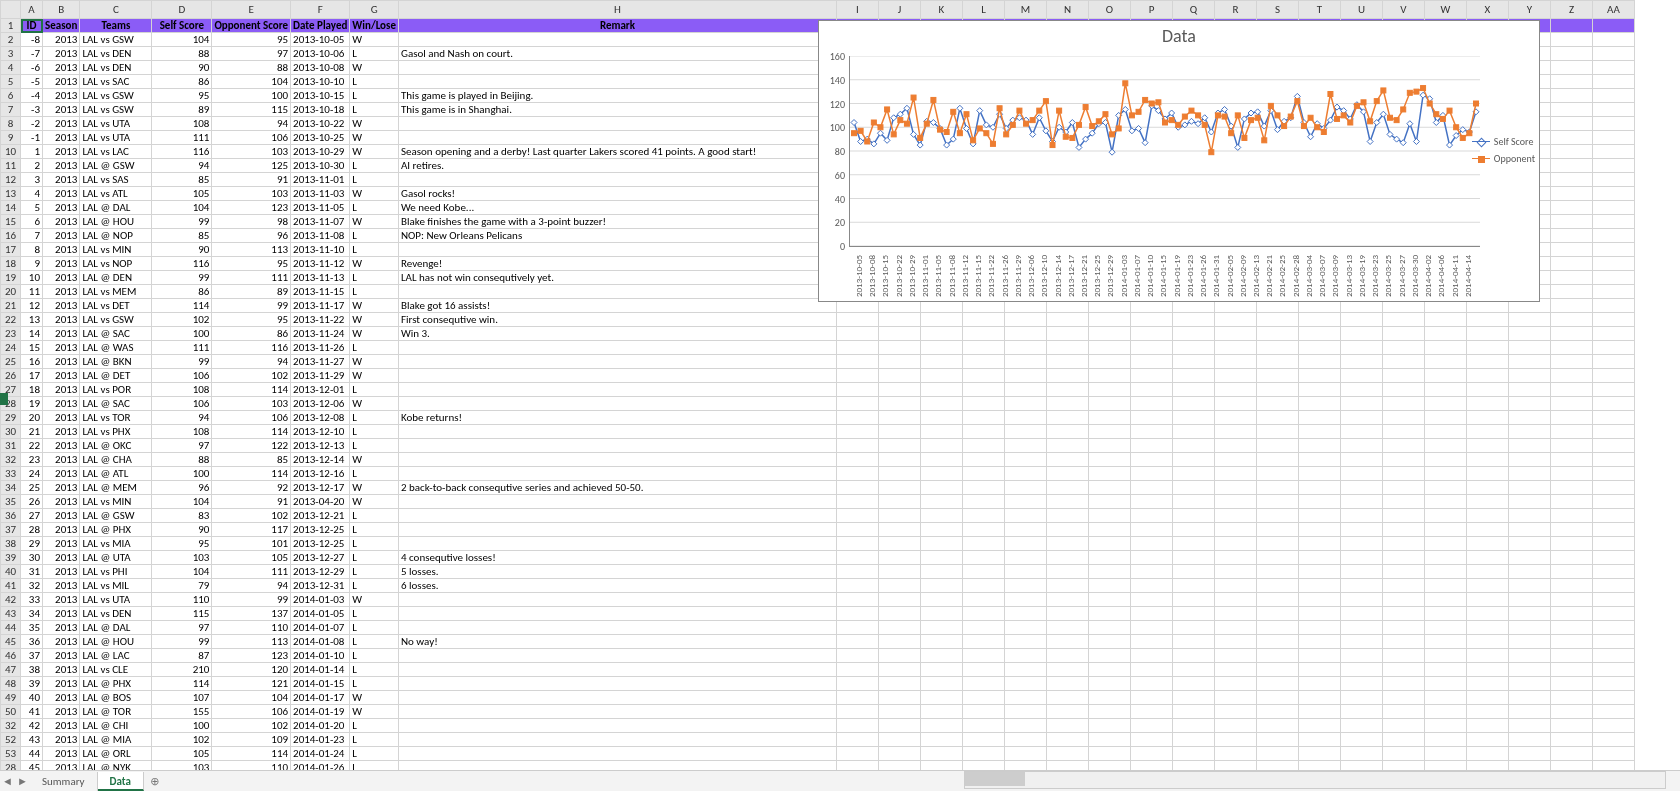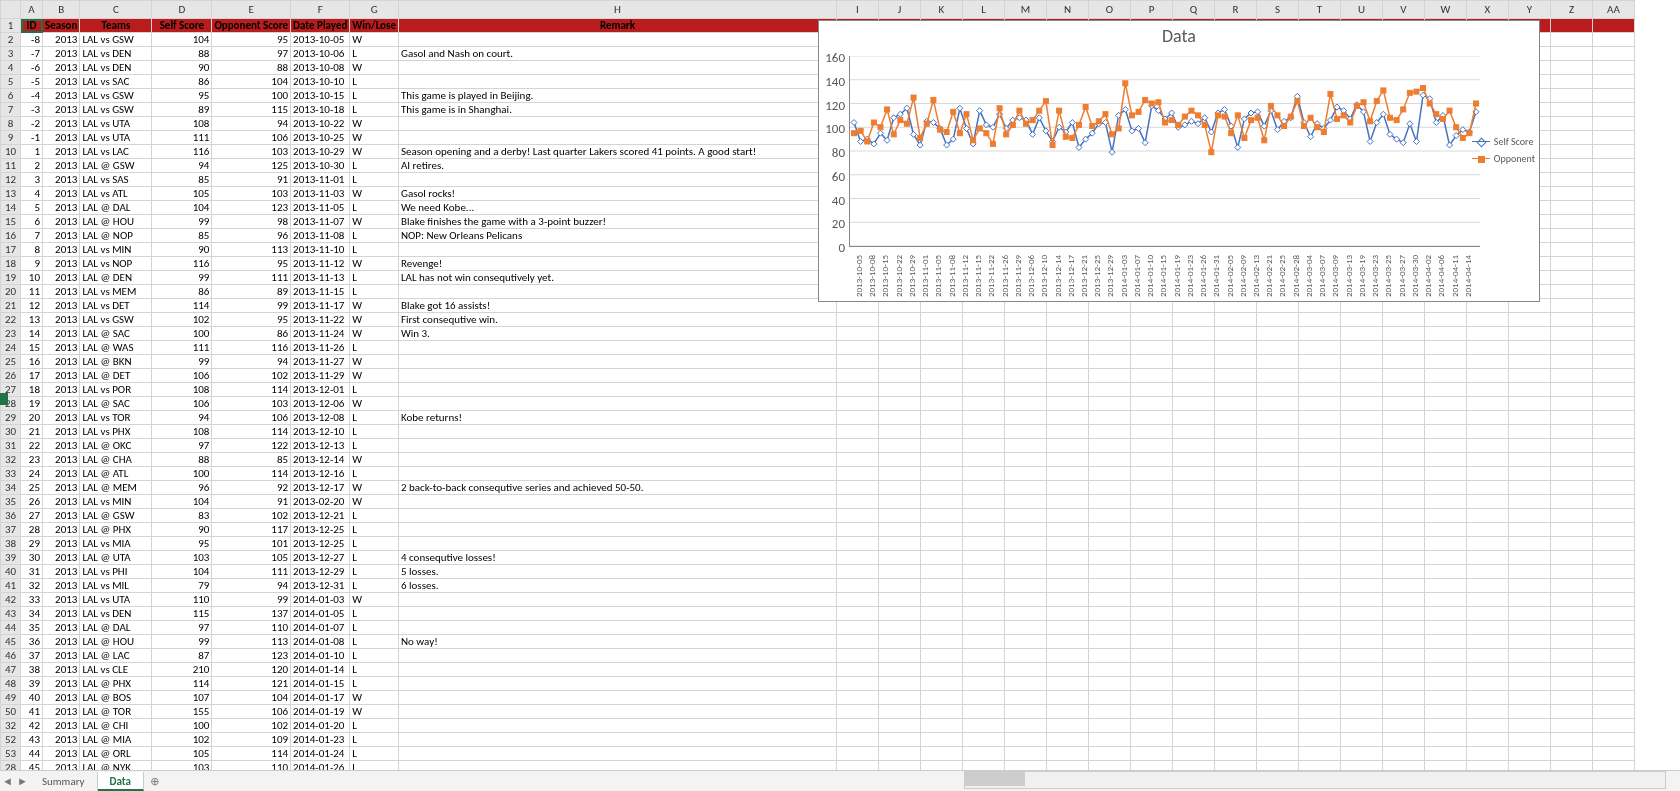--- a/index.html
+++ b/index.html
@@ -1,36 +1,36 @@
 <!DOCTYPE html>
 <html><head>
 <meta charset="utf-8">
 <style>
   html,body{margin:0;padding:0;font-family:Calibri,Arial,sans-serif;font-size:11px;background:#fff;color:#000;width:1680px;height:791px;overflow:hidden;}
   .sheet{position:absolute;left:0;top:0;right:0;bottom:20px;overflow:hidden;}
   table{border-collapse:collapse;table-layout:fixed;}
   td,th{border:1px solid #d4d4d4;height:13px;line-height:13px;padding:0 2px;white-space:nowrap;overflow:hidden;box-sizing:border-box;font-size:11px;}
   .colhdr td{background:#e6e6e6;text-align:center;color:#333;font-weight:normal;height:17px;line-height:17px;}
   .rowhdr{background:#e6e6e6;text-align:center;color:#333;width:20px;}
-  .hlrow td:not(.rowhdr){background:#b91c1c;}
+  .hlrow td:not(.rowhdr){background:#8b5cf6;}
   .hlrow .hdr{font-weight:bold;text-align:center;}
   .num{text-align:right;}
   .sel{outline:2px solid #217346;outline-offset:-2px;}
   .greenbar{position:absolute;left:0;top:393px;width:8px;height:12px;background:#217346;}
   .tabs{position:absolute;left:0;bottom:0;right:0;height:20px;background:#f3f3f3;border-top:1px solid #ccc;display:flex;align-items:center;}
   .tabs .navbtn{width:15px;text-align:center;color:#777;}
   .tab{padding:2px 12px;color:#555;border-right:1px solid #ccc;height:19px;line-height:15px;box-sizing:border-box;}
   .tab.active{background:#fff;border-bottom:2px solid #217346;color:#217346;font-weight:bold;}
   .addtab{width:22px;text-align:center;color:#777;}
   .hscroll{position:absolute;right:14px;bottom:2px;width:700px;height:16px;background:#f0f0f0;border:1px solid #ccc;}
   .hscroll .thumb{position:absolute;left:0;top:0;width:60px;height:14px;background:#cdcdcd;}
   .chart{position:absolute;left:818px;top:20px;width:720px;height:280px;background:#fff;border:1px solid #888;}
   .chart .title{text-align:center;font-size:18px;color:#595959;padding:4px 0;}
   .chart .plot{position:absolute;left:30px;top:35px;width:630px;height:190px;border-left:1px solid #888;border-bottom:1px solid #888;}
-  .chart .ytick{position:absolute;left:0;width:26px;text-align:right;font-size:13px;color:#595959;}
+  .chart .ytick{position:absolute;left:0;width:26px;text-align:right;font-size:10px;color:#595959;}
   .chart .xticks{position:absolute;left:30px;top:228px;width:630px;height:50px;}
   .chart .xt{position:absolute;transform:rotate(-90deg);transform-origin:left top;font-size:9px;color:#595959;white-space:nowrap;}
   .chart .legend{position:absolute;right:4px;top:110px;font-size:10px;color:#595959;}
   .chart .legend div{display:flex;align-items:center;margin:4px 0;}
   .chart .legend .sw{width:18px;height:0;border-top:1px solid;position:relative;margin-right:4px;}
   .chart .legend .sw::after{content:"";position:absolute;left:6px;top:-3px;width:5px;height:5px;border:1px solid;}
   .chart .legend .self .sw{border-color:#4472c4;}
   .chart .legend .self .sw::after{border-color:#4472c4;transform:rotate(45deg);}
   .chart .legend .opp .sw{border-color:#ed7d31;}
   .chart .legend .opp .sw::after{border-color:#ed7d31;background:#ed7d31;}
@@ -1094,21 +1094,21 @@
           <td class="cR"></td>
           <td class="cR"></td>
         </tr>
         <tr>
           <td class="rowhdr">35</td>
           <td class="cA num">26</td>
           <td class="cB num">2013</td>
           <td class="cC">LAL vs MIN</td>
           <td class="cD num">104</td>
           <td class="cE num">91</td>
-          <td class="cF">2013-02-20</td>
+          <td class="cF">2013-04-20</td>
           <td class="cG">W</td>
           <td class="cH"></td>
           <td class="cR"></td>
           <td class="cR"></td>
           <td class="cR"></td>
           <td class="cR"></td>
           <td class="cR"></td>
           <td class="cR"></td>
           <td class="cR"></td>
           <td class="cR"></td>

